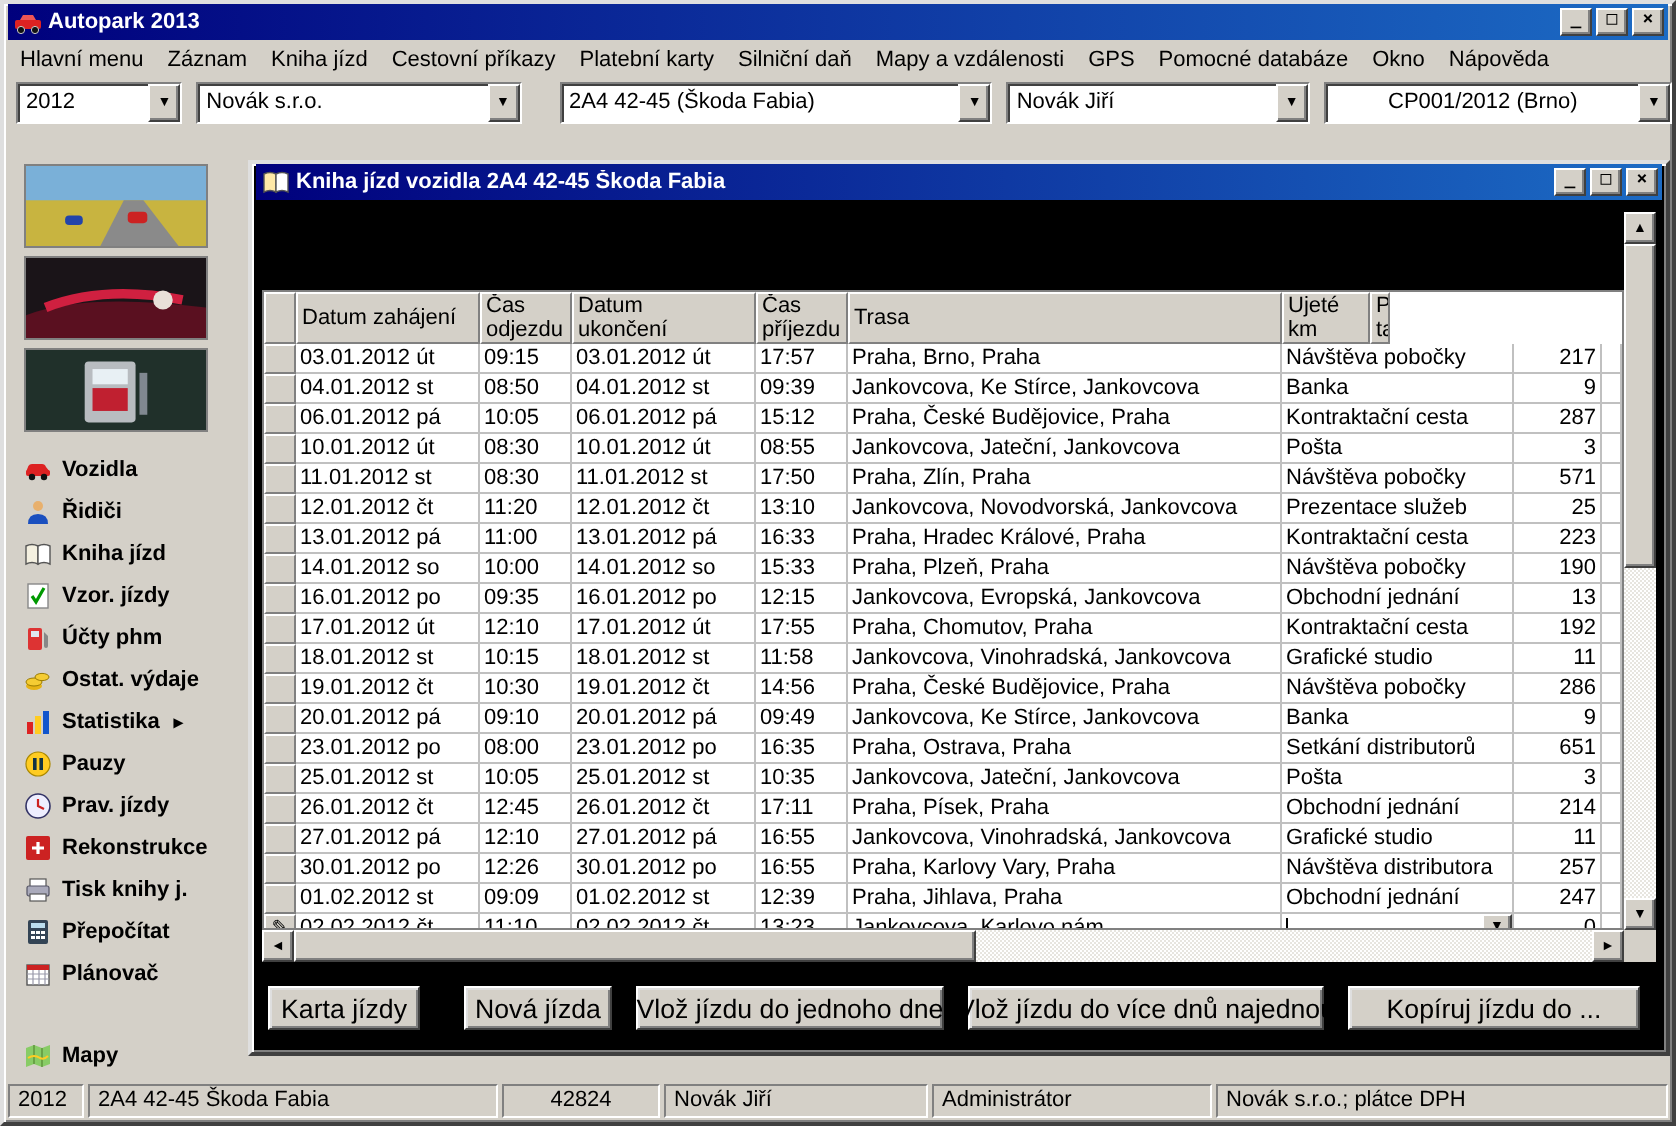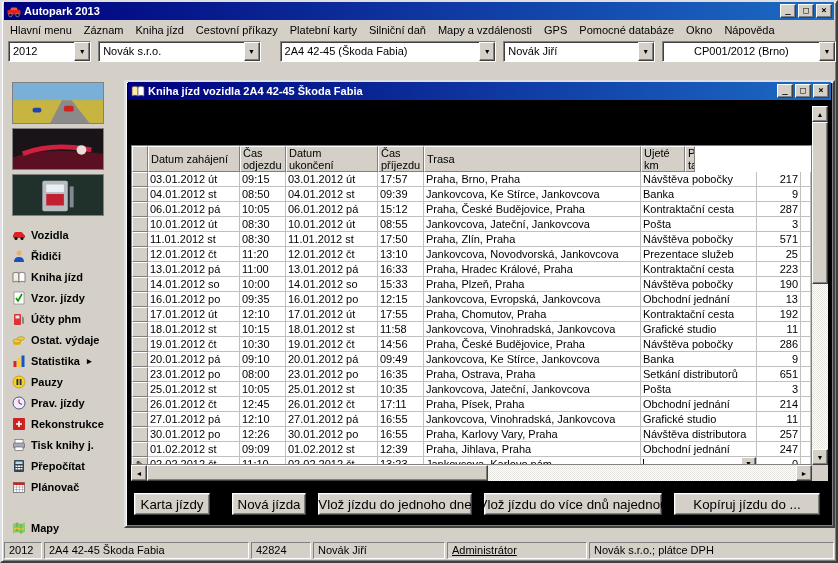--- a/index.html
+++ b/index.html
@@ -629,18 +629,18 @@
             <button class="pbtn" style="width: 178px; margin-left: 12px;">Vlož jízdu do více dnů najednou</button>
             <button class="pbtn" style="width: 146px; margin-left: 12px;">Kopíruj jízdu do ...</button>
           </div>
       </div>
     </div>
   </div>
 
   <div class="statusbar" id="statusbar">
       <div class="scell" style="width: 38px;">2012</div>
       <div class="scell" style="width: 205px;">2A4 42-45  Škoda Fabia</div>
-      <div class="scell" style="width: 60px;">42824</div>
+      <div class="scell" style="width: 79px; text-align: center;">42824</div>
       <div class="scell" style="width: 132px;">Novák Jiří</div>
-      <div class="scell" style="width: 140px; text-decoration: underline;">Administrátor</div>
+      <div class="scell" style="width: 140px;">Administrátor</div>
       <div class="scell grow">Novák s.r.o.;  plátce DPH</div>
     </div>
 </div>
 
 </body></html>

